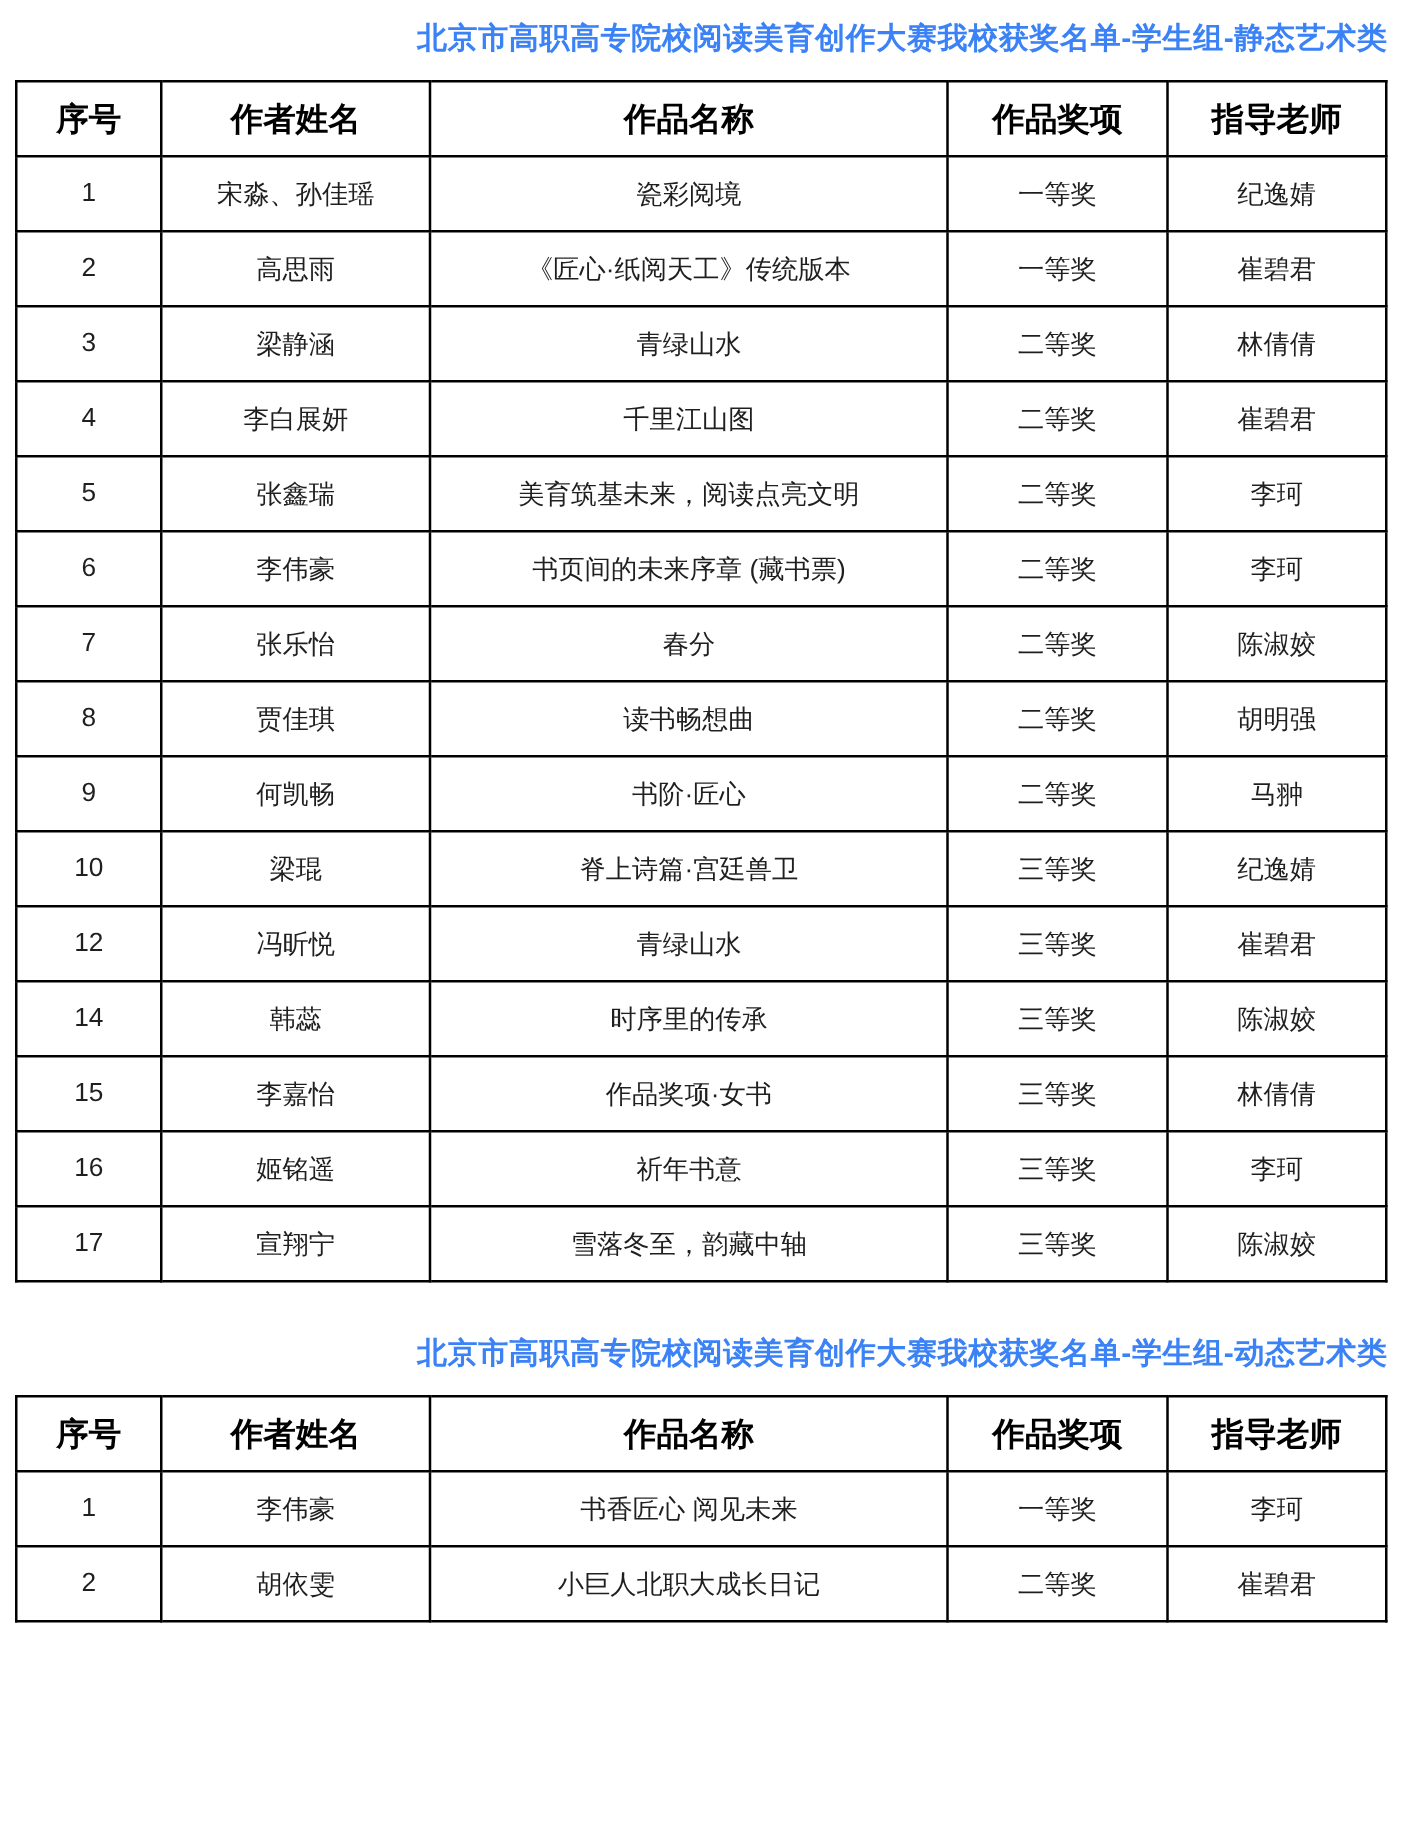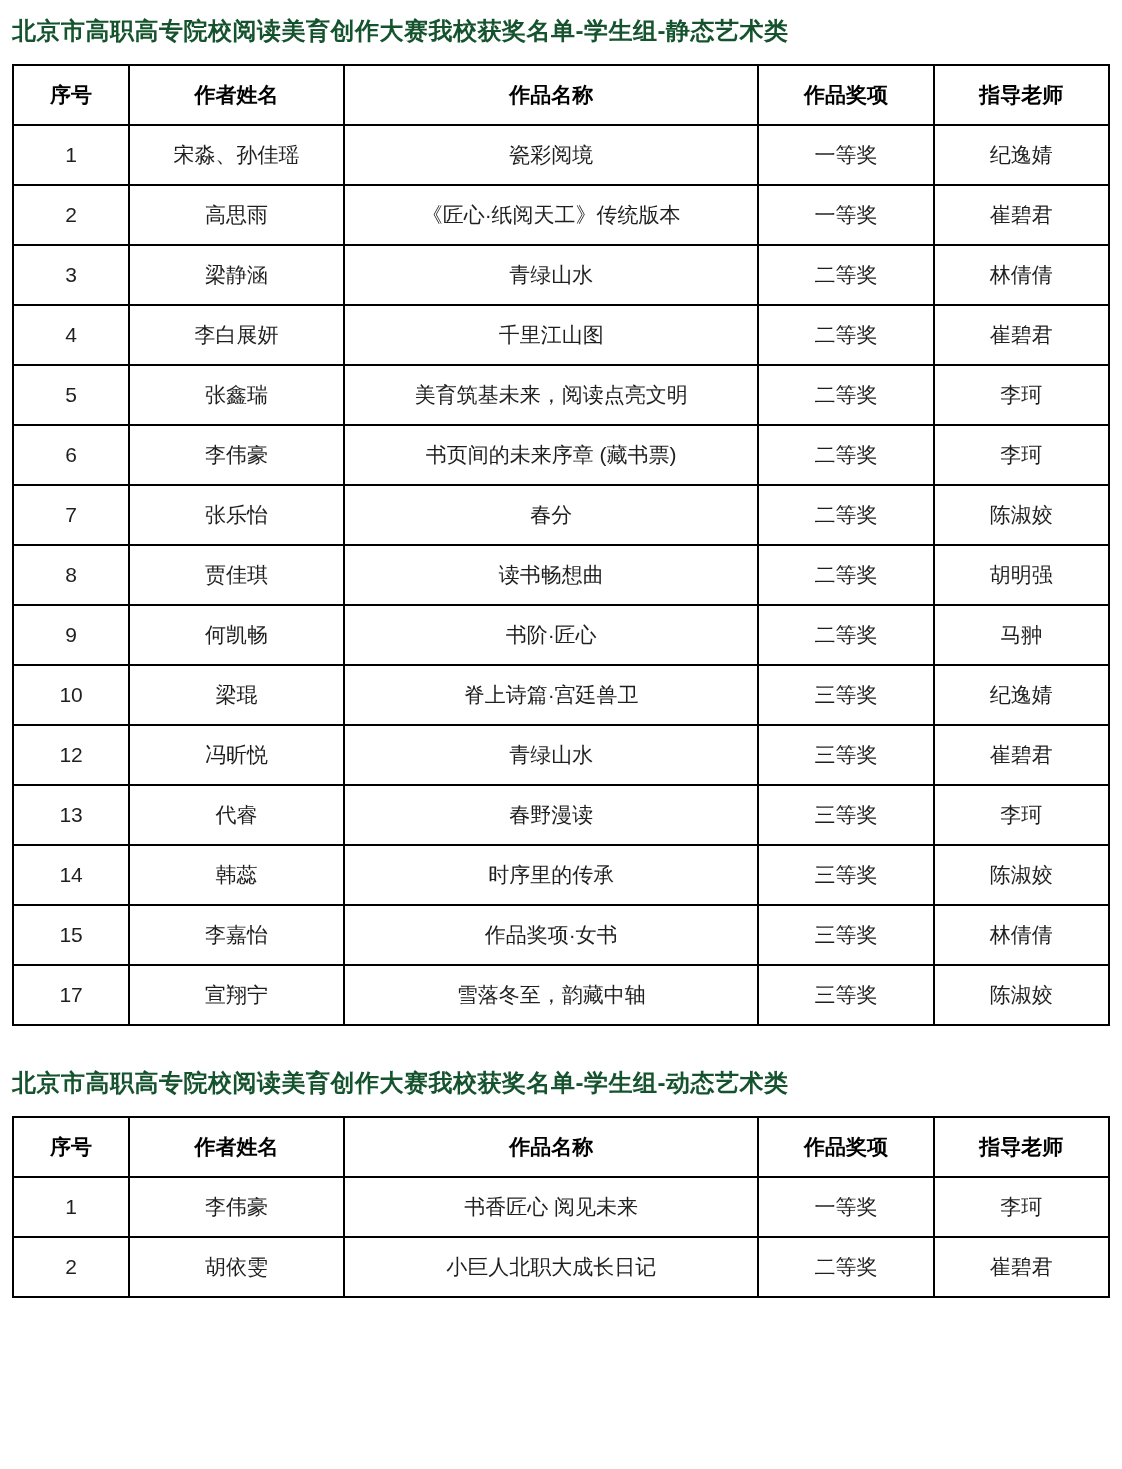--- a/index.html
+++ b/index.html
@@ -10,25 +10,25 @@
   }
   .page {
     width: 1122px;
     min-height: 1469px;
     box-sizing: border-box;
     padding: 16px 12px 24px 12px;
     background: #ffffff;
   }
   .section-title {
     margin: 0 0 18px 0;
-    text-align: left;
+    text-align: right;
     font-size: 24px;
     line-height: 30px;
     font-weight: bold;
-    color: #14532d;
+    color: #3b82f6;
     letter-spacing: 0.5px;
   }
   .section + .section .section-title {
     margin-top: 42px;
   }
   table.award-table {
     width: 1098px;
     border-collapse: collapse;
     table-layout: fixed;
     background: #ffffff;
@@ -38,21 +38,21 @@
     border: 2px solid #000000;
     text-align: center;
     vertical-align: middle;
     height: 54px;
     padding: 2px 6px;
     box-sizing: content-box;
     overflow: hidden;
     white-space: nowrap;
   }
   .award-table th {
-    font-size: 21px;
+    font-size: 26px;
     font-weight: bold;
     color: #000000;
   }
   .award-table td {
     font-size: 21px;
     font-weight: normal;
     color: #1f1f1f;
   }
   col.col-serial  { width: 10.6%; }
   col.col-author  { width: 19.6%; }
@@ -156,39 +156,39 @@
             <td>纪逸婧</td>
           </tr>
           <tr>
             <td>12</td>
             <td>冯昕悦</td>
             <td>青绿山水</td>
             <td>三等奖</td>
             <td>崔碧君</td>
           </tr>
           <tr>
-            <td>13</td>
-            <td>代睿</td>
-            <td>春野漫读</td>
-            <td>三等奖</td>
-            <td>李珂</td>
-          </tr>
-          <tr>
             <td>14</td>
             <td>韩蕊</td>
             <td>时序里的传承</td>
             <td>三等奖</td>
             <td>陈淑姣</td>
           </tr>
           <tr>
             <td>15</td>
             <td>李嘉怡</td>
             <td>作品奖项·女书</td>
             <td>三等奖</td>
             <td>林倩倩</td>
+          </tr>
+          <tr>
+            <td>16</td>
+            <td>姬铭遥</td>
+            <td>祈年书意</td>
+            <td>三等奖</td>
+            <td>李珂</td>
           </tr>
           <tr>
             <td>17</td>
             <td>宣翔宁</td>
             <td>雪落冬至，韵藏中轴</td>
             <td>三等奖</td>
             <td>陈淑姣</td>
           </tr>
         </tbody>
       </table>

